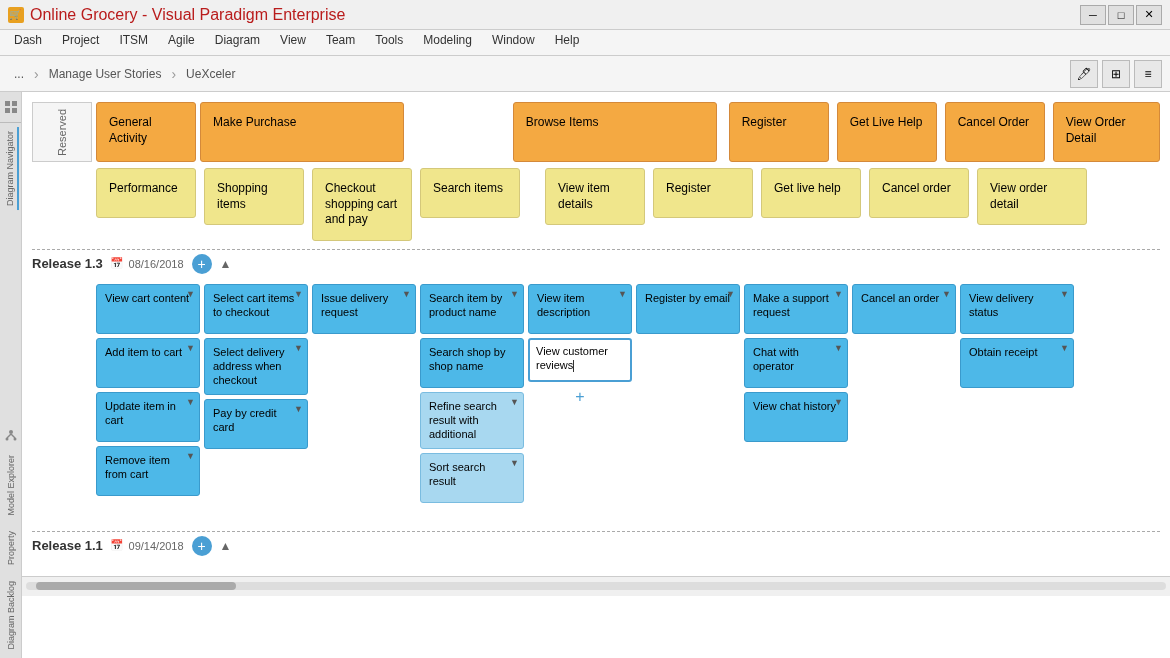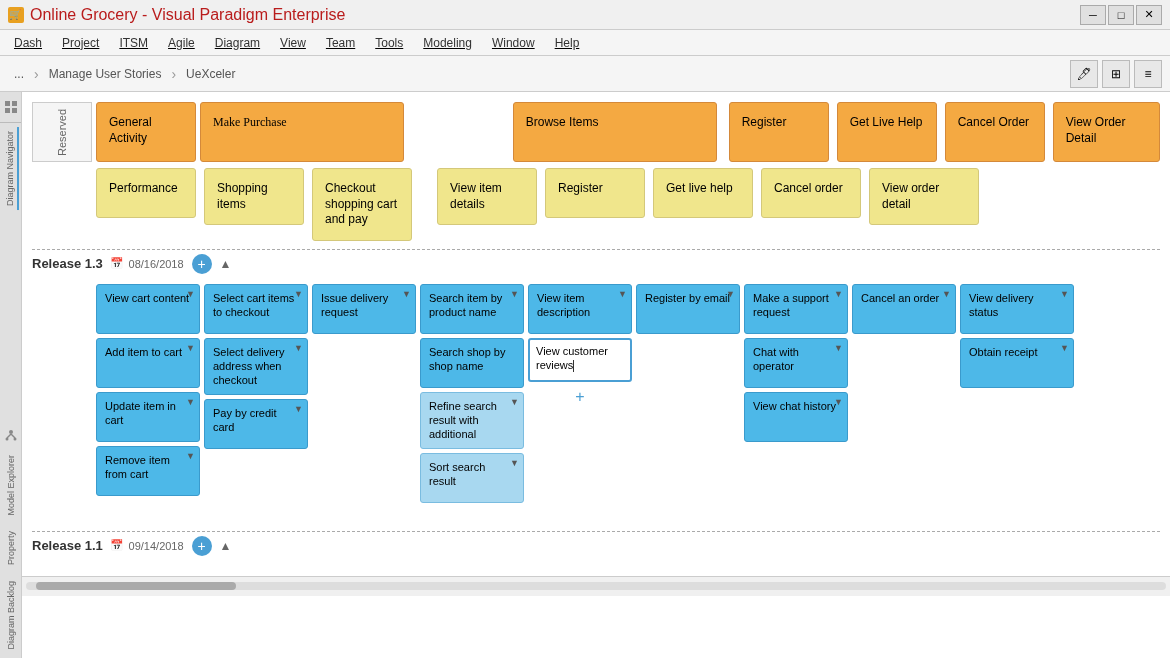--- a/index.html
+++ b/index.html
@@ -7,21 +7,21 @@
 
     
     .title-bar { background: #f0f0f0; height: 30px; display: flex; align-items: center; padding: 0 8px; border-bottom: 1px solid #ccc; justify-content: space-between; }
     .title-bar-left { display: flex; align-items: center; gap: 6px; }
     .app-icon { width: 16px; height: 16px; background: #e8a020; border-radius: 2px; font-size: 10px; display: flex; align-items: center; justify-content: center; }
     .title-text { font-size: 16px; color: #b91c1c; }
     .win-controls { display: flex; gap: 2px; }
     .win-btn { width: 26px; height: 20px; border: 1px solid #aaa; background: #e0e0e0; cursor: pointer; font-size: 11px; display: flex; align-items: center; justify-content: center; }
 
     
-    .menu-bar { background: #f5f5f5; height: 26px; display: flex; align-items: center; padding: 0 4px; border-bottom: 1px solid #ccc; text-decoration: underline; }
+    .menu-bar { background: #f5f5f5; height: 26px; display: flex; padding: 0 4px; border-bottom: 1px solid #ccc; }
     .menu-item { padding: 3px 10px; font-size: 12px; cursor: pointer; color: #333; }
 
     
     .toolbar { background: #f5f5f5; height: 36px; display: flex; align-items: center; padding: 0 8px; border-bottom: 1px solid #ccc; justify-content: space-between; }
     .breadcrumb { display: flex; align-items: center; gap: 4px; }
     .breadcrumb-item { font-size: 12px; color: #555; padding: 2px 6px; }
     .breadcrumb-sep { color: #999; font-size: 14px; }
     .breadcrumb-item.active { font-weight: 500; }
     .toolbar-icons { display: flex; gap: 4px; }
     .toolbar-icon { width: 28px; height: 28px; border: 1px solid #bbb; background: #e8e8e8; cursor: pointer; display: flex; align-items: center; justify-content: center; font-size: 12px; }
@@ -153,35 +153,36 @@
       <div style="writing-mode:vertical-rl;transform:rotate(180deg);font-size:9px;color:#666;padding:4px 2px;cursor:pointer;">Diagram Backlog</div>
     </div>
   </div>
 
   <div class="content-area">
     <div class="story-map">
 
       <div class="epics-row">
         <div style="width:60px;min-height:60px;border:1px solid #ccc;background:#f5f5f5;display:flex;align-items:center;justify-content:center;writing-mode:vertical-rl;transform:rotate(180deg);font-size:11px;color:#666;">Reserved</div>
         <div class="epic-card orange" style="width:100px;min-height:60px;">General Activity</div>
-        <div class="epic-card orange" style="width:210px;min-height:60px;font-family:Liberation Serif, serif;">Make Purchase</div>
+        <div class="epic-card orange" style="width:210px;min-height:60px;">Make Purchase</div>
         <div style="width:104px;"></div>
         <div class="epic-card orange" style="width:210px;min-height:60px;">Browse Items</div>
         <div style="width:4px;"></div>
         <div class="epic-card orange" style="width:100px;min-height:60px;">Register</div>
         <div class="epic-card orange" style="width:100px;min-height:60px;margin-left:4px;">Get Live Help</div>
         <div class="epic-card orange" style="width:100px;min-height:60px;margin-left:4px;">Cancel Order</div>
         <div class="epic-card orange" style="width:110px;min-height:60px;margin-left:4px;">View Order Detail</div>
       </div>
 
       <div class="performance-row">
         <div style="width:60px;"></div>
         <div class="epic-card yellow" style="width:100px;min-height:50px;">Performance</div>
         <div class="epic-card yellow" style="width:100px;min-height:50px;margin-left:4px;">Shopping items</div>
         <div class="epic-card yellow" style="width:100px;min-height:50px;margin-left:4px;">Checkout shopping cart and pay</div>
+        <div class="epic-card yellow" style="width:100px;min-height:50px;margin-left:4px;">Search items</div>
         <div class="epic-card yellow" style="width:100px;min-height:50px;margin-left:21px;">View item details</div>
         <div class="epic-card yellow" style="width:100px;min-height:50px;margin-left:4px;">Register</div>
         <div class="epic-card yellow" style="width:100px;min-height:50px;margin-left:4px;">Get live help</div>
         <div class="epic-card yellow" style="width:100px;min-height:50px;margin-left:4px;">Cancel order</div>
         <div class="epic-card yellow" style="width:110px;min-height:50px;margin-left:4px;">View order detail</div>
       </div>
 
       <div class="release-header">
         <span class="release-label">Release 1.3</span>
         <div class="release-date">

